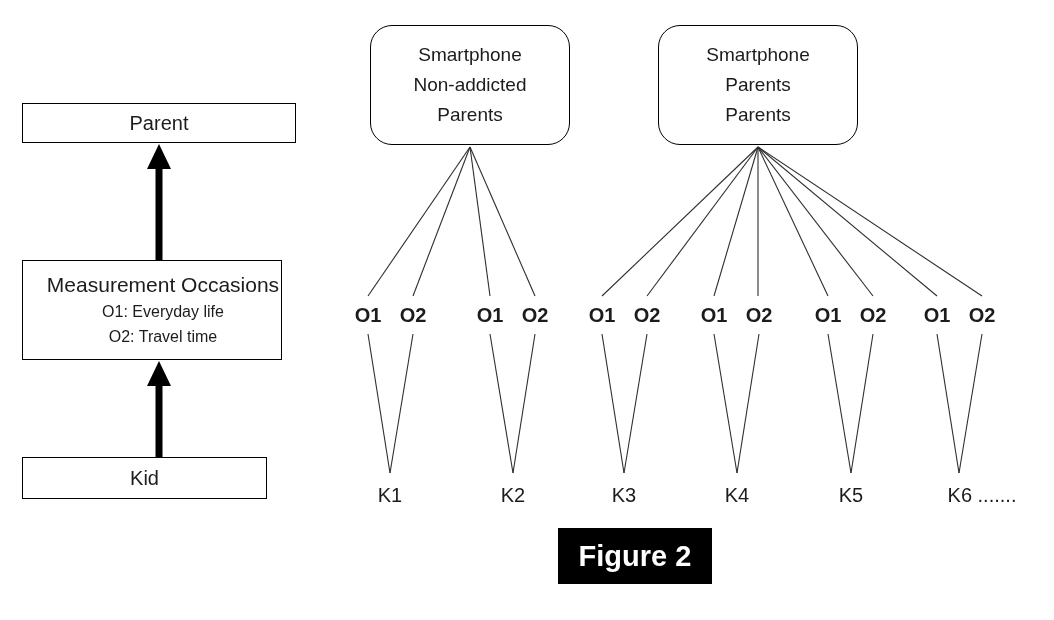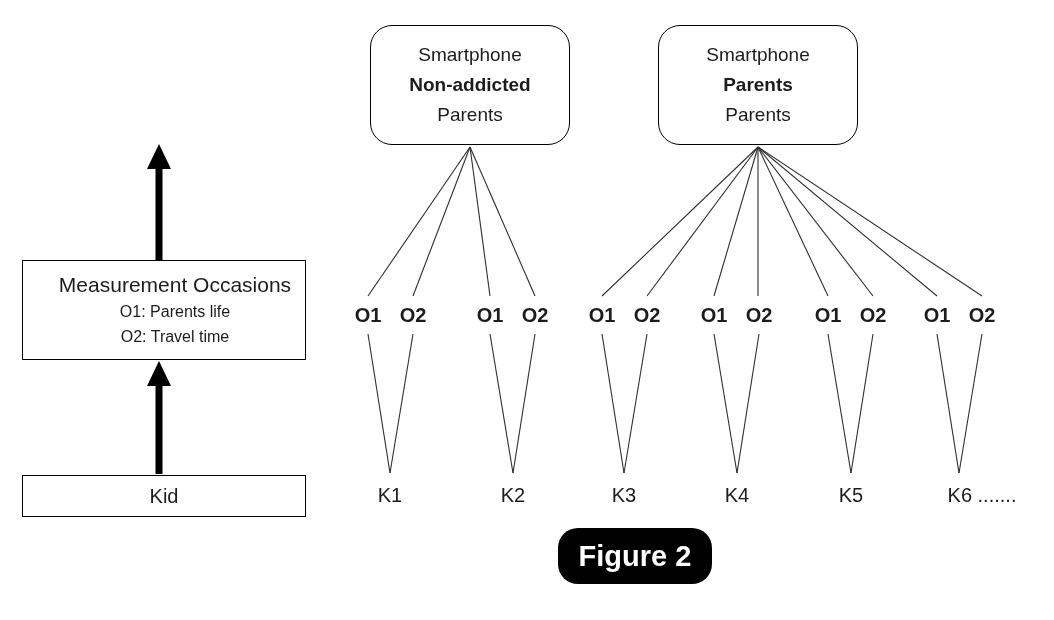--- a/index.html
+++ b/index.html
@@ -30,23 +30,23 @@
     display: flex;
     align-items: center;
     justify-content: center;
     z-index: 1;
   }
   .box-label {
     font-size: 20px;
     color: #1c1c1c;
   }
   #parent-box  { left: 22px; top: 103px; width: 274px; height: 40px; }
-  #kid-box     { left: 22px; top: 475px; width: 284px; height: 42px; }
+  #kid-box     { left: 22px; top: 457px; width: 245px; height: 42px; }
   #measurement-box {
-    left: 22px; top: 260px; width: 284px; height: 100px;
+    left: 22px; top: 260px; width: 260px; height: 100px;
     flex-direction: column;
     justify-content: center;
     gap: 1px;
     padding-left: 22px;
   }
   .measure-title { font-size: 21px; line-height: 28px; }
   .measure-sub   { font-size: 16px; line-height: 24px; }
 
   .group-box {
     position: absolute;
@@ -59,21 +59,21 @@
     box-sizing: border-box;
     display: flex;
     flex-direction: column;
     align-items: center;
     justify-content: center;
     z-index: 1;
   }
   #group-box-1 { left: 370px; }
   #group-box-2 { left: 658px; }
   .group-line { font-size: 19px; line-height: 30px; }
-  .group-line.bold { font-weight: bold; }
+  .group-line.bold { font-weight: normal; }
 
   .o-label, .k-label {
     position: absolute;
     transform: translateX(-50%);
     font-size: 20px;
     line-height: 26px;
     white-space: nowrap;
     color: #1c1c1c;
     z-index: 1;
   }
@@ -85,21 +85,20 @@
     left: 558px;
     top: 528px;
     width: 154px;
     height: 56px;
     display: flex;
     align-items: center;
     justify-content: center;
     font-size: 29px;
     font-weight: bold;
     z-index: 1;
-    border-radius: 20px;
   }
 </style>
 </head>
 <body>
 
 <div id="stage">
 
   <svg id="wires" width="1054" height="620" viewBox="0 0 1054 620">
 
     <g>
@@ -138,24 +137,27 @@
       <line x1="647" y1="334" x2="624" y2="473"></line>
       <line x1="714" y1="334" x2="737" y2="473"></line>
       <line x1="759" y1="334" x2="737" y2="473"></line>
       <line x1="828" y1="334" x2="851" y2="473"></line>
       <line x1="873" y1="334" x2="851" y2="473"></line>
       <line x1="937" y1="334" x2="959" y2="473"></line>
       <line x1="982" y1="334" x2="959" y2="473"></line>
     </g>
   </svg>
 
+  <div class="box" id="parent-box">
+    <span class="box-label">Parent</span>
+  </div>
 
   <div class="box" id="measurement-box">
     <span class="measure-title">Measurement Occasions</span>
-    <span class="measure-sub">O1: Parents life</span>
+    <span class="measure-sub">O1: Everyday life</span>
     <span class="measure-sub">O2: Travel time</span>
   </div>
 
   <div class="box" id="kid-box">
     <span class="box-label">Kid</span>
   </div>
 
   <div class="group-box" id="group-box-1">
     <span class="group-line">Smartphone</span>
     <span class="group-line bold">Non-addicted</span>

